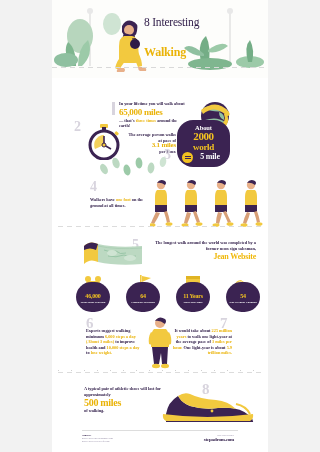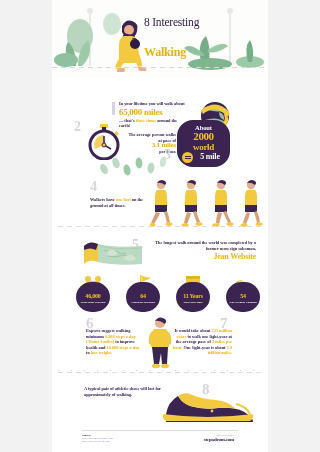--- a/index.html
+++ b/index.html
@@ -378,20 +378,21 @@
         <span class="hl">5.9 trillion miles.</span>
       </div>
       <div class="dash-line" style="top:54px; background:repeating-linear-gradient(to right,#cfcfcf 0 1px,transparent 1px 13px);"></div>
       <div class="dash-line" style="top:56px;"></div>
     </div>
 
     <div class="f8">
       <div class="bignum" style="left:150px; top:2px; font-size:15px;">8</div>
       <div class="f8-txt txt">
         <span>A typical pair of athletic shoes will last for approximately</span>
+        <div class="f8-num">500 miles</div>
         <span>of walking.</span>
       </div>
       <svg class="shoe" viewBox="0 0 96 38">
         <path d="M6 30 q2 -12 12 -18 q4 7 12 10 q14 4 28 2 q22 -2 32 8 q4 4 3 8 l-87 0 z" fill="#3b2352"></path>
         <path d="M18 12 q4 7 12 10 q14 4 28 2 q10 -1 18 1 q-8 -8 -20 -9 q-16 -1 -26 -6 q-6 -2 -12 2 z" fill="#f2c93f"></path>
         <path d="M22 16 l4 -4 M27 19 l4 -5 M33 21 l4 -5 M39 23 l4 -5" stroke="#f2c93f" stroke-width="2.2" stroke-linecap="round"></path>
         <path d="M3 30 q44 6 90 0 q1 5 -3 7 l-84 0 q-4 -2 -3 -7 z" fill="#f2c93f"></path>
         <path d="M76 20 q10 2 14 10" stroke="#f2c93f" stroke-width="2" fill="none"></path>
         <circle cx="52" cy="27" r="1.4" fill="#f2c93f"></circle>
       </svg>

